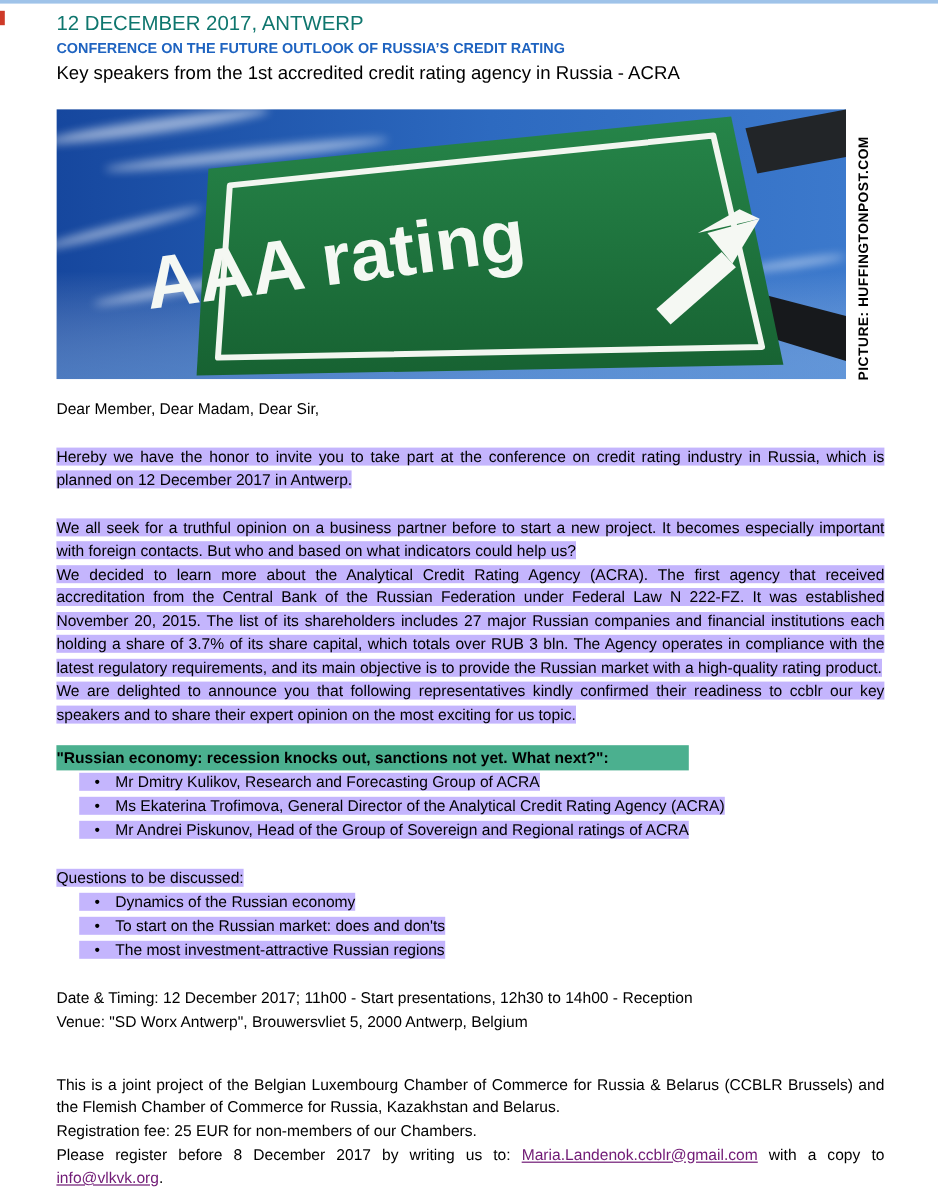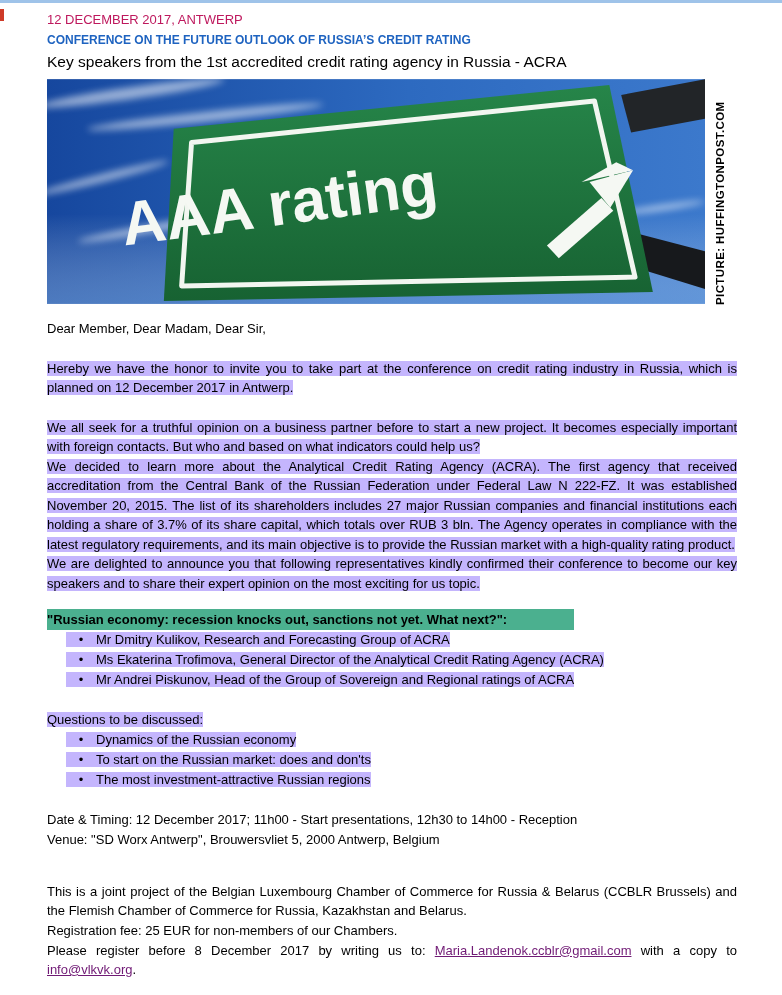--- a/index.html
+++ b/index.html
@@ -8,23 +8,23 @@
     background: #ffffff;
     font-family: "Liberation Sans", sans-serif;
     font-size: 13px; line-height: 19.5px; color: #000;
     position: relative; overflow: hidden;
   }
   .top-border { position: absolute; top: 0; left: 0; width: 782px; height: 3px; background: #9fc3e9; }
   .corner-mark { position: absolute; top: 9px; left: 0; width: 4px; height: 12px; background: #ce3a28; }
   .content { padding: 9px 45px 0 47px; }
 
   
-  .h-date   { color: #be185d; font-size: 13px; line-height: 21px; }
+  .h-date   { color: #0f766e; font-size: 17px; line-height: 21px; }
   .h-title  { color: #1e63c0; font-size: 12px; line-height: 21px; font-weight: bold; }
-  .h-sub    { color: #000; font-size: 15.5px; line-height: 22px; margin-bottom: 5px; }
+  .h-sub    { color: #000; font-size: 15.5px; line-height: 22px; margin-bottom: 17px; }
 
   
   .photo-row { display: flex; align-items: stretch; height: 227px; }
   .photo { width: 665px; height: 227px; display: block; }
   .photo-caption {
     width: 32px; height: 227px;
     writing-mode: vertical-rl; transform: rotate(180deg);
     font-size: 11.5px; font-weight: bold; letter-spacing: 0.4px;
     color: #000; text-align: left; line-height: 30px;
   }
@@ -103,21 +103,21 @@
   </div>
 
   <div class="salutation">Dear Member, Dear Madam, Dear Sir,</div>
 
   <div class="block-gap"></div>
   <p class="para"><span class="hl">Hereby we have the honor to invite you to take part at the conference on credit rating industry in Russia, which is planned on 12 December 2017 in Antwerp.</span></p>
 
   <div class="block-gap"></div>
   <p class="para"><span class="hl">We all seek for a truthful opinion on a business partner before to start a new project. It becomes especially important with foreign contacts. But who and based on what indicators could help us?</span></p>
   <p class="para"><span class="hl">We decided to learn more about the Analytical Credit Rating Agency (ACRA). The first agency that received accreditation from the Central Bank of the Russian Federation under Federal Law N 222-FZ. It was established November 20, 2015. The list of its shareholders includes 27 major Russian companies and financial institutions each holding a share of 3.7% of its share capital, which totals over RUB 3 bln. The Agency operates in compliance with the latest regulatory requirements, and its main objective is to provide the Russian market with a high-quality rating product.</span></p>
-  <p class="para"><span class="hl">We are delighted to announce you that following representatives kindly confirmed their conference to become our key speakers and to share their expert opinion on the most exciting for us topic.</span></p>
+  <p class="para"><span class="hl">We are delighted to announce you that following representatives kindly confirmed their readiness to ccblr our key speakers and to share their expert opinion on the most exciting for us topic.</span></p>
 
   <div class="topic-heading">"Russian economy: recession knocks out, sanctions not yet. What next?":</div>
   <ul class="blist">
     <li><span class="hl"><span class="bullet">•</span><span>Mr Dmitry Kulikov, Research and Forecasting Group of ACRA</span></span></li>
     <li><span class="hl"><span class="bullet">•</span><span>Ms Ekaterina Trofimova, General Director of the Analytical Credit Rating Agency (ACRA)</span></span></li>
     <li><span class="hl"><span class="bullet">•</span><span>Mr Andrei Piskunov, Head of the Group of Sovereign and Regional ratings of ACRA</span></span></li>
   </ul>
 
   <div class="block-gap"></div>
   <div><span class="hl">Questions to be discussed:</span></div>

